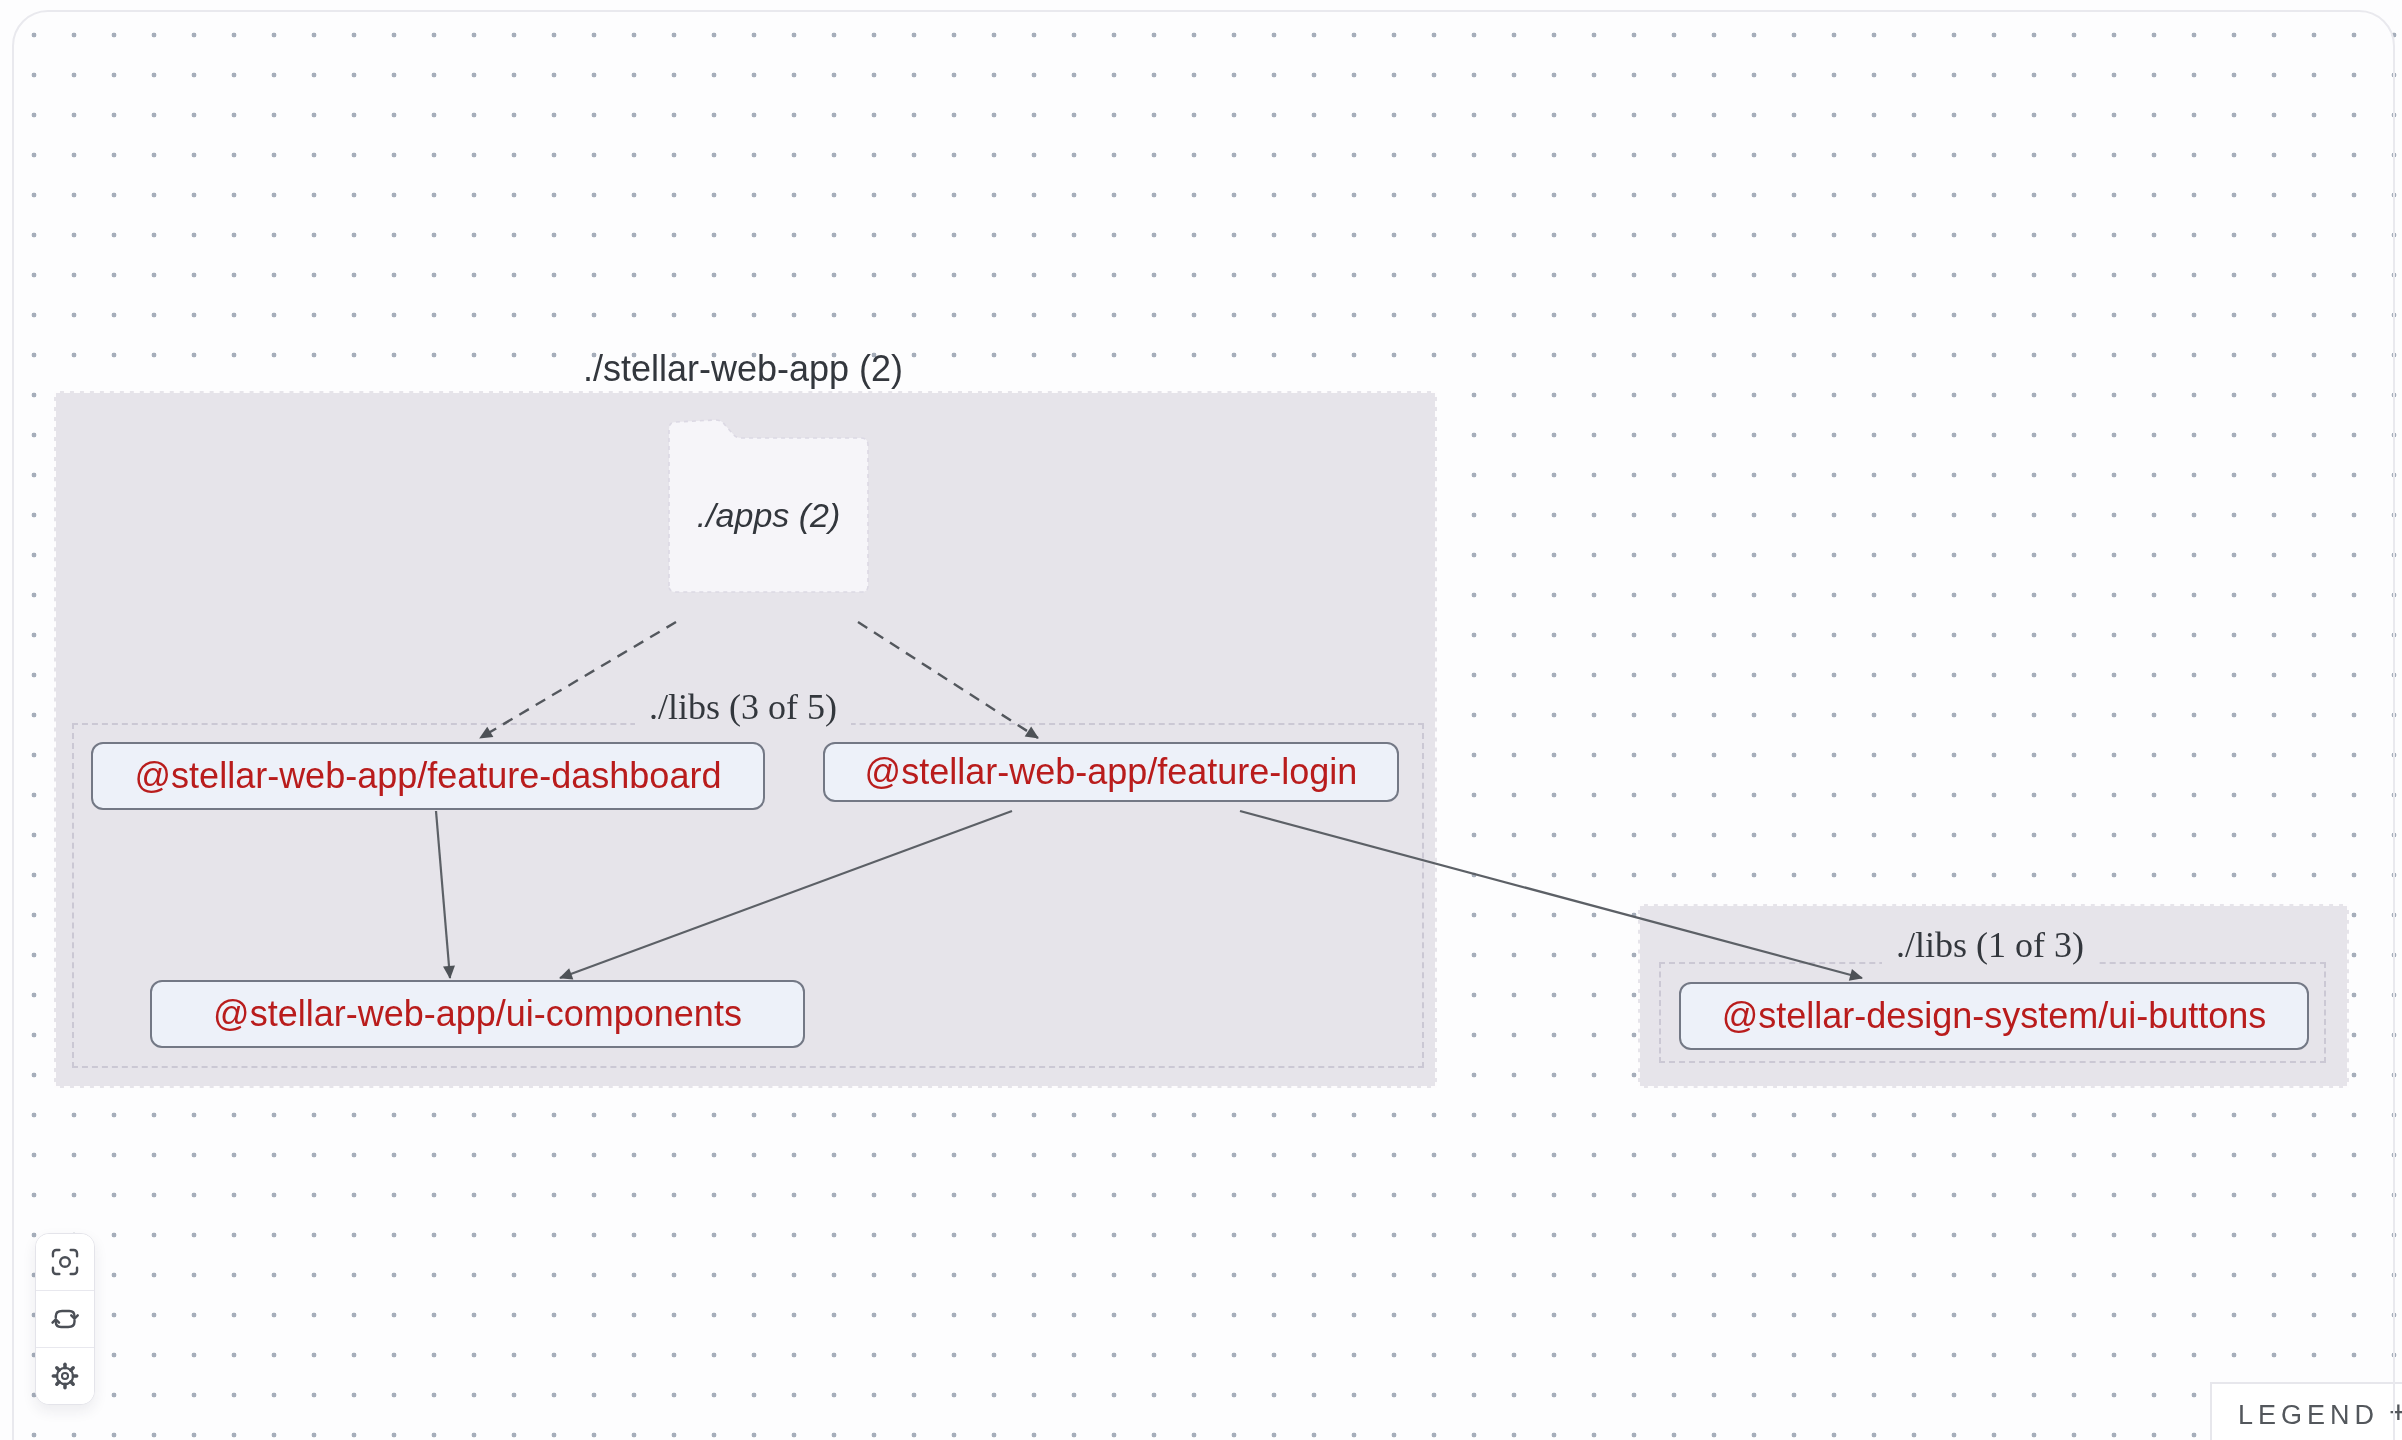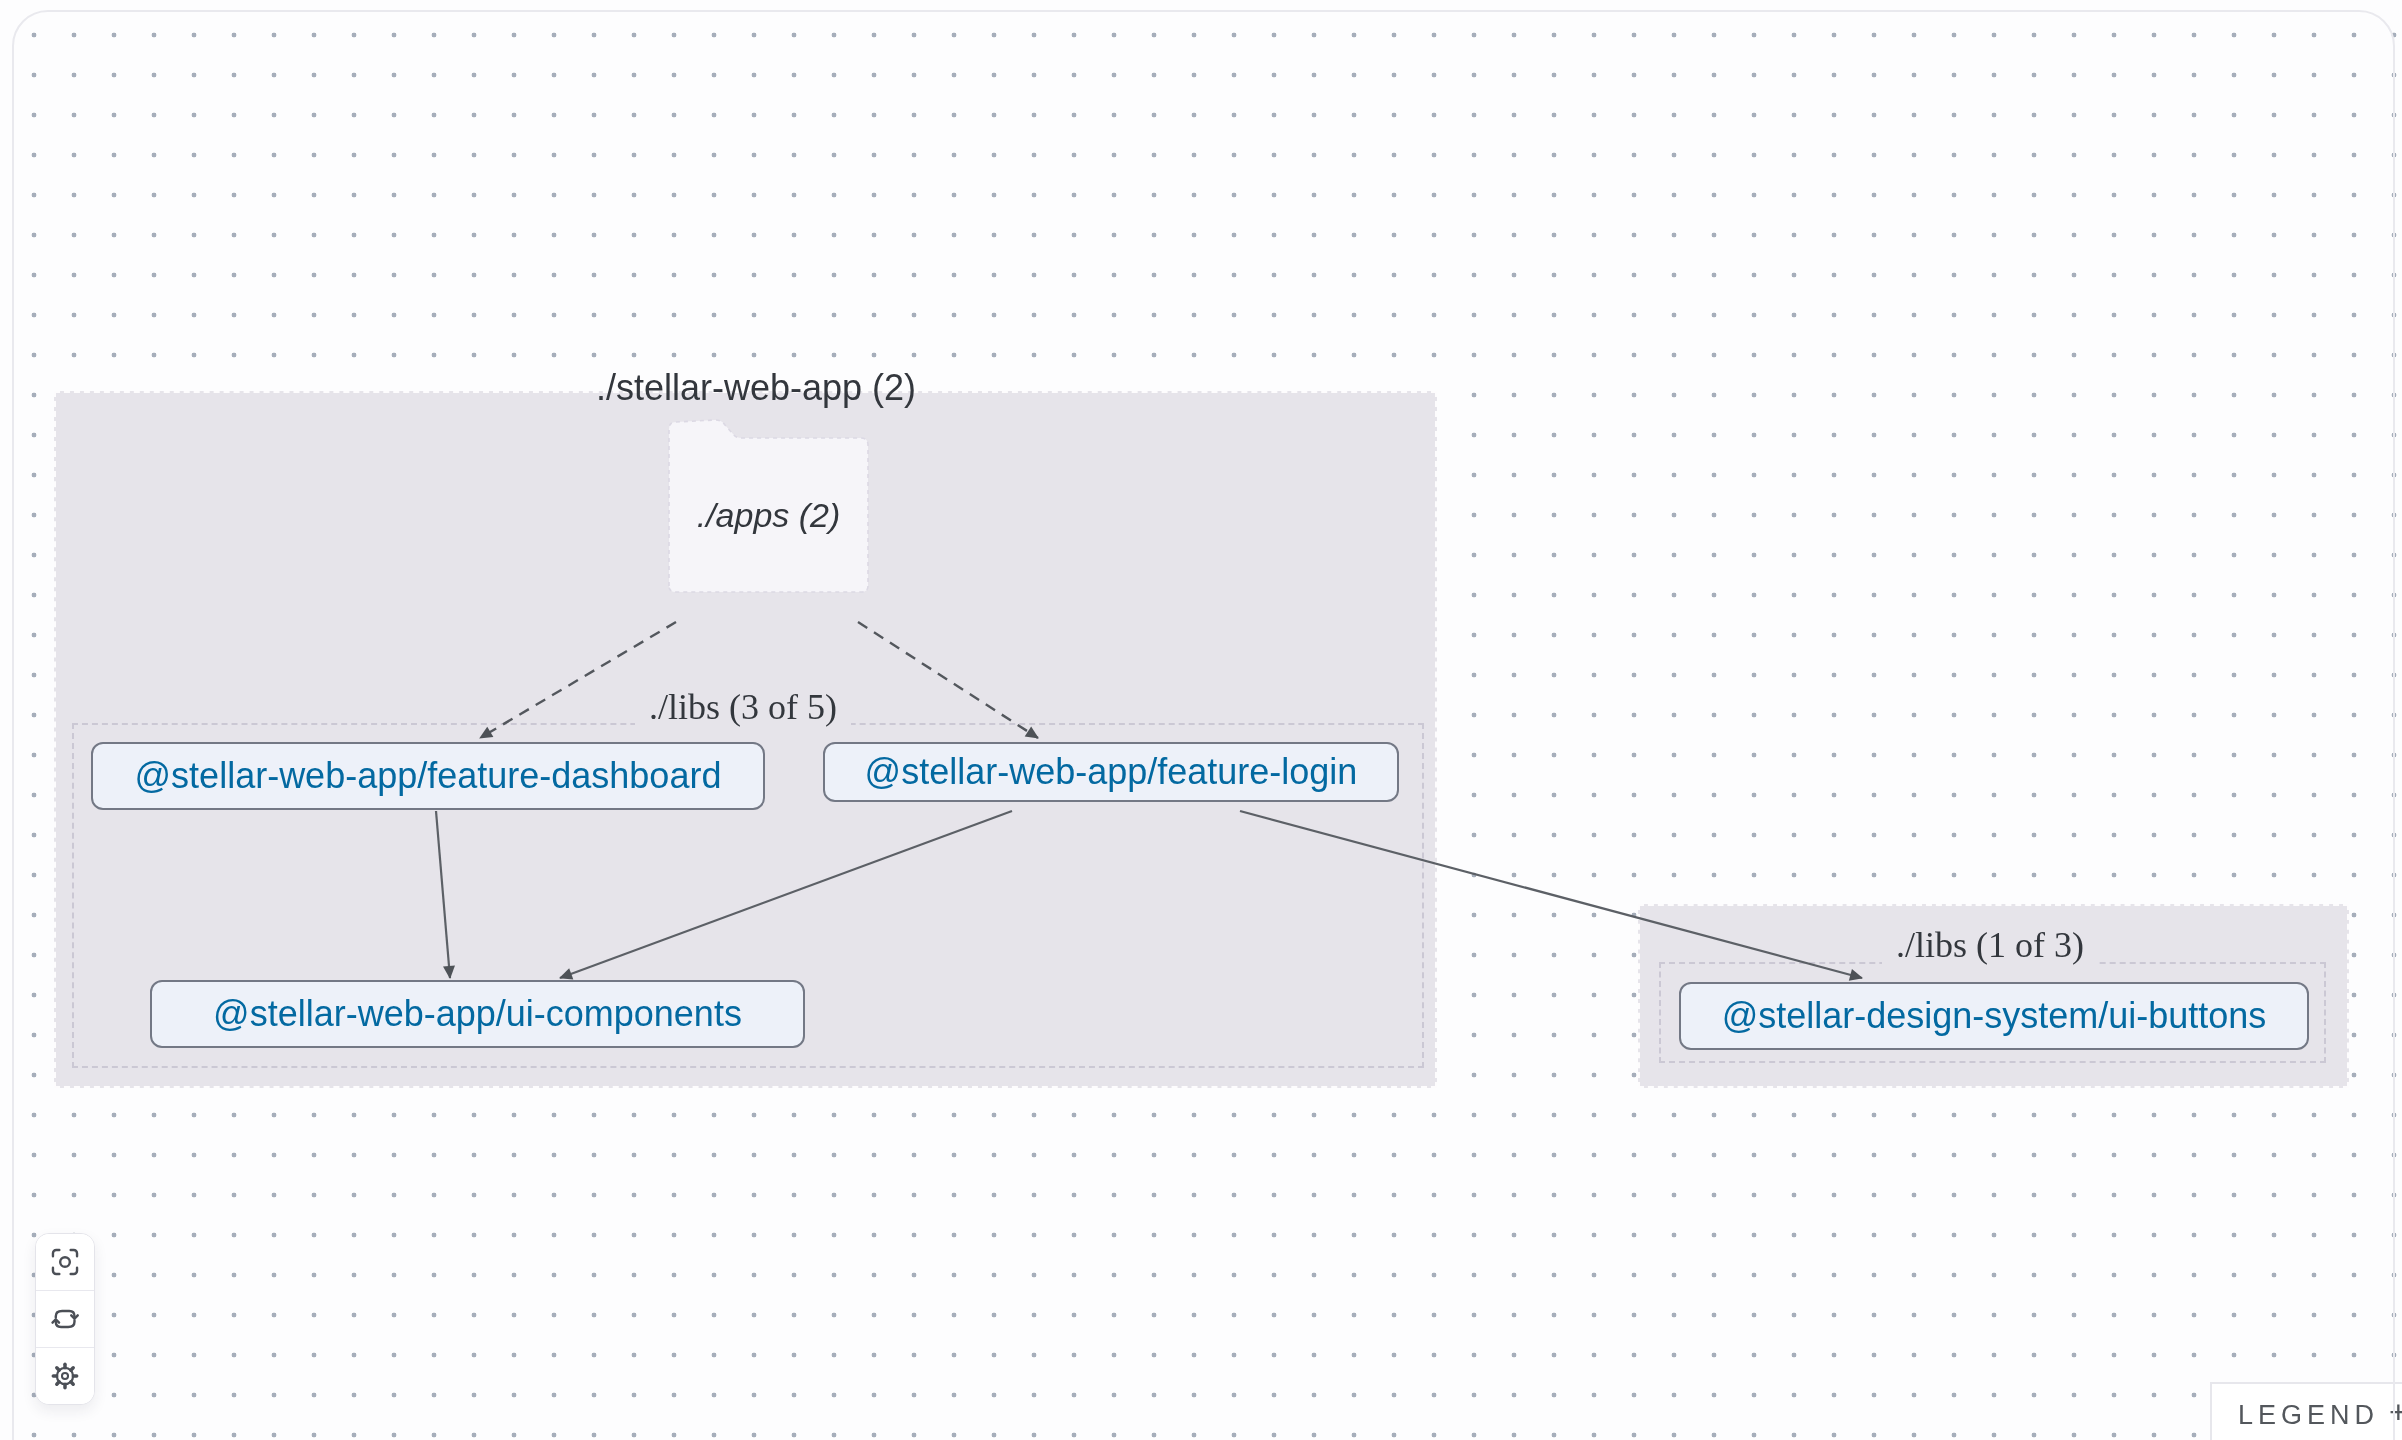--- a/index.html
+++ b/index.html
@@ -16,21 +16,21 @@
     border:2px solid #e9e9ee;border-radius:36px;pointer-events:none;
   }
   .group{position:absolute;background:#e6e4ea;border:2px dashed rgba(255,255,255,0.92);box-sizing:border-box;}
   .subgroup{position:absolute;border:2px dashed #cbc8d4;box-sizing:border-box;background:transparent;}
   .label-wrap{position:absolute;text-align:center;white-space:nowrap;}
   .graph-title{font-size:36px;color:#33373d;}
   .libs-label span{background:#e6e4ea;padding:0 14px;font-size:36px;color:#33373d;font-family:Liberation Serif, serif;}
   .node{
     position:absolute;background:#edf1f9;border:2px solid #737885;border-radius:12px;
     box-sizing:border-box;display:flex;align-items:center;justify-content:center;
-    font-size:36px;color:#0369a1;white-space:nowrap;cursor:pointer;
+    font-size:36px;color:#b91c1c;white-space:nowrap;cursor:pointer;
   }
   .folder{position:absolute;}
   .folder-label{
     position:absolute;left:0;top:19px;width:203px;height:155px;
     display:flex;align-items:center;justify-content:center;
     font-size:34px;color:#33373d;white-space:nowrap;
   }
   #edges{position:absolute;left:0;top:0;pointer-events:none;}
   .toolbar{
     position:absolute;left:35px;top:1233px;width:60px;height:172px;
@@ -49,21 +49,21 @@
   }
   .legend-text{font-size:27px;letter-spacing:5px;color:#53575c;}
   .legend-plus{font-size:32px;color:#53575c;margin-left:10px;line-height:24px;font-weight:300;}
 </style>
 </head>
 <body>
 
 <div id="stage">
 
   <div class="group" style="left:54px;top:391px;width:1383px;height:697px;"></div>
-  <div class="label-wrap graph-title" style="left:456px;top:348px;width:600px;margin-top:19px;">./stellar-web-app (2)</div>
+  <div class="label-wrap graph-title" style="left:443px;top:348px;width:600px;">./stellar-web-app (2)</div>
 
   <div class="subgroup" style="left:72px;top:723px;width:1352px;height:345px;"></div>
   <div class="label-wrap libs-label" style="left:443px;top:686px;width:600px;"><span>./libs (3 of 5)</span></div>
 
   <div class="group" style="left:1638px;top:904px;width:711px;height:184px;"></div>
 
   <div class="subgroup" style="left:1659px;top:962px;width:667px;height:101px;"></div>
   <div class="label-wrap libs-label" style="left:1690px;top:924px;width:600px;"><span>./libs (1 of 3)</span></div>
 
   <svg id="edges" width="2402" height="1440" viewBox="0 0 2402 1440">

